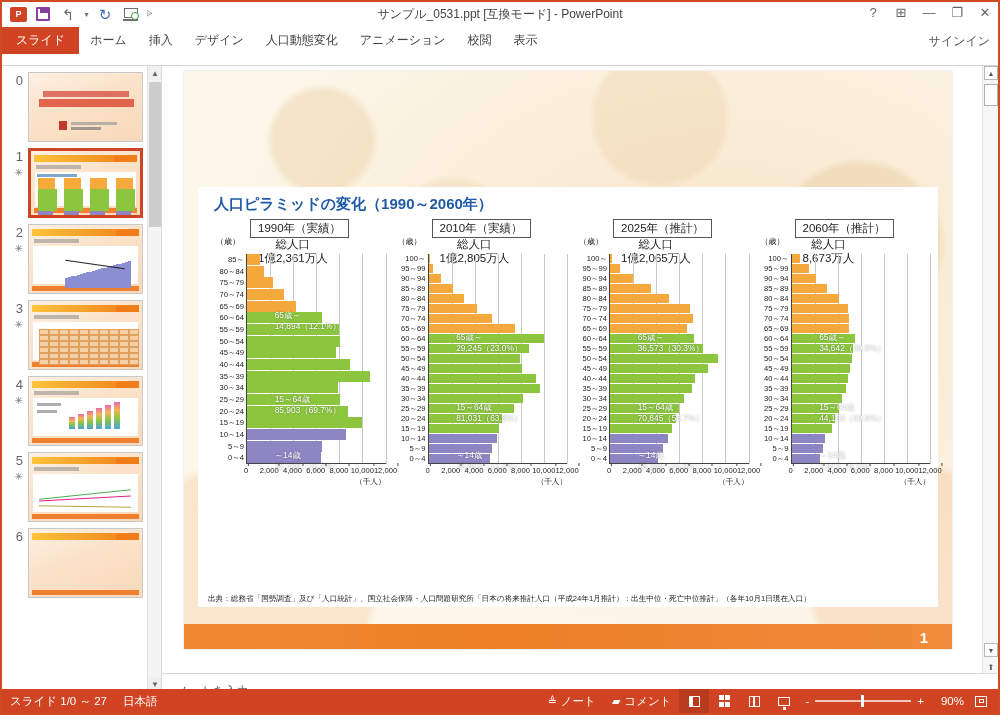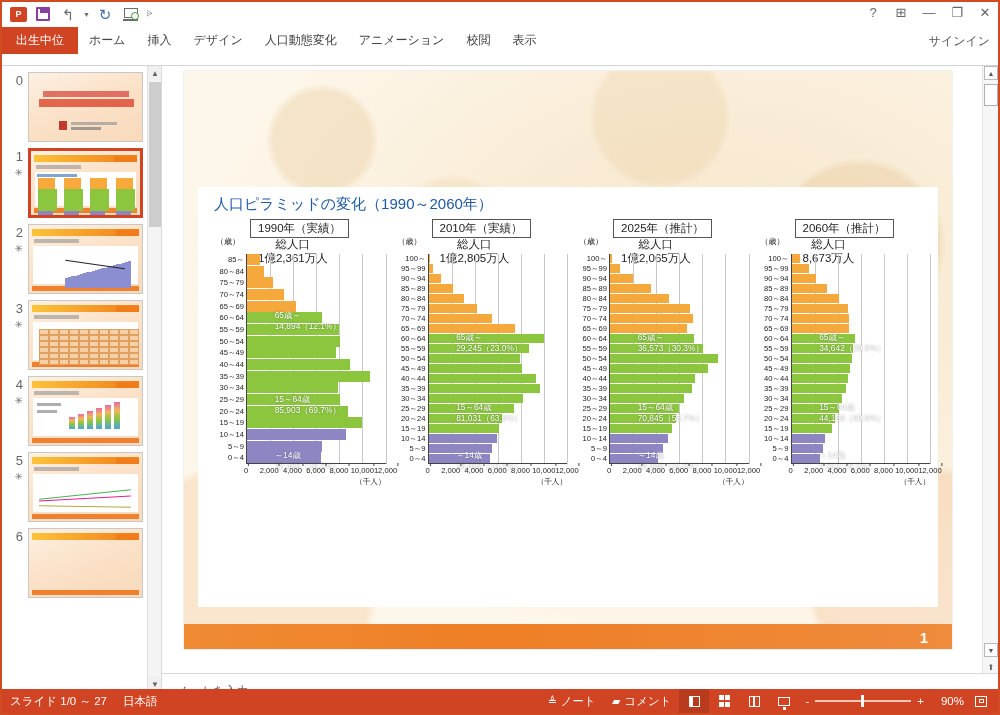--- a/index.html
+++ b/index.html
@@ -81,21 +81,21 @@
         radial-gradient(circle at 96% 88%, rgba(240,170,110,.25) 0 12%, transparent 13%);}
   .s-headbar{position:absolute;left:14px;right:0;top:22px;height:39px;background:linear-gradient(90deg,#ffc220 0%,#fba515 28%,#f6861f 72%,#ec6608 100%);}
   .s-headbar .sq{position:absolute;left:10px;top:16px;display:flex;gap:4px;}
   .s-headbar .sq i{width:6px;height:7px;background:#ffd56a;display:block;opacity:.85;}
   .s-headbar .corner{position:absolute;right:8px;top:6px;font-size:19px;font-weight:bold;color:#fff;letter-spacing:1px;}
   .s-title{position:absolute;left:24px;top:72px;font-size:24px;font-weight:bold;color:#222;letter-spacing:.5px;}
   .s-footbar{position:absolute;left:0;right:0;bottom:0;height:25px;background:linear-gradient(90deg,#f08b33,#ee7f26 40%,#ef8b3c 100%);}
   .s-pageno{position:absolute;right:24px;bottom:3px;color:#fff;font-size:15px;font-weight:bold;}
 
   .white-panel{position:absolute;left:14px;right:14px;top:116px;bottom:42px;background:#fff;}
-  .panel-title{position:absolute;left:16px;top:8px;font-size:15px;font-weight:normal;color:#1f5aa5;letter-spacing:0px;}
+  .panel-title{position:absolute;left:16px;top:8px;font-size:15px;font-weight:bold;color:#1f5aa5;letter-spacing:0px;}
 
   
   .charts{position:absolute;left:8px;right:6px;top:32px;height:288px;display:flex;}
   .chart{position:relative;flex:1;}
   .ch-head{position:absolute;left:44px;top:0px;border:1px solid #555;background:#fff;padding:1px 7px;font-size:11.5px;color:#222;white-space:nowrap;}
   .ch-unit{position:absolute;left:10px;top:17px;font-size:8px;color:#222;}
   .ch-total{position:absolute;left:52px;top:18px;font-size:11.5px;color:#222;text-align:center;line-height:1.25;white-space:nowrap;}
   .plot{position:absolute;left:40px;right:2px;top:35px;height:210px;border-left:1.6px solid #444;}
   .grid-v{position:absolute;top:0;bottom:0;width:1px;background:#c9c9c9;}
   .axis-line{position:absolute;left:-1px;right:0;bottom:0;height:1.4px;background:#444;}
@@ -152,32 +152,33 @@
         </div>
       <div class="ic tiny" style="width:7px">▾</div>
       <div class="ic">
           <span class="redo-ic">↻</span>
         </div>
       <div class="ic">
           <div class="present-ic"></div>
         </div>
       <div class="ic tiny" style="width:9px">⩥</div>
     </div>
+    <div class="win-title">サンプル_0531.ppt [互換モード] - PowerPoint</div>
     <div class="win-btns">
       <div>?</div>
       <div>⊞</div>
       <div>—</div>
       <div>❐</div>
       <div>✕</div>
     </div>
   </div>
 
   <div class="ribbon">
     <div class="tabs">
-      <div class="tab file">出生中位</div>
+      <div class="tab file">スライド</div>
       <div class="tab">ホーム</div>
       <div class="tab">挿入</div>
       <div class="tab">デザイン</div>
       <div class="tab">人口動態変化</div>
       <div class="tab">アニメーション</div>
       <div class="tab">校閲</div>
       <div class="tab">表示</div>
     </div>
     <div class="signin">サインイン</div>
   </div>
@@ -688,20 +689,21 @@
                   <span style="left:66.66666666666666%">8,000
                 <i class="tickmark"></i></span>
                   <span style="left:83.33333333333334%">10,000
                 <i class="tickmark"></i></span>
                   <span style="left:100%">12,000
                 <i class="tickmark"></i></span>
                 </div>
       <div class="senin">（千人）</div>
     </div>
             </div>
+          <div class="src">出典：総務省「国勢調査」及び「人口統計」、国立社会保障・人口問題研究所「日本の将来推計人口（平成24年1月推計）：出生中位・死亡中位推計」（各年10月1日現在人口）</div>
         </div>
 
         <div class="s-footbar"></div>
         <div class="s-pageno">1</div>
       </div>
 
       <div class="canv-sb">
         <div class="csb-btn" style="top:0">▲</div>
         <div class="csb-thumb"></div>
         <div class="csb-btn" style="bottom:34px">▼</div>

